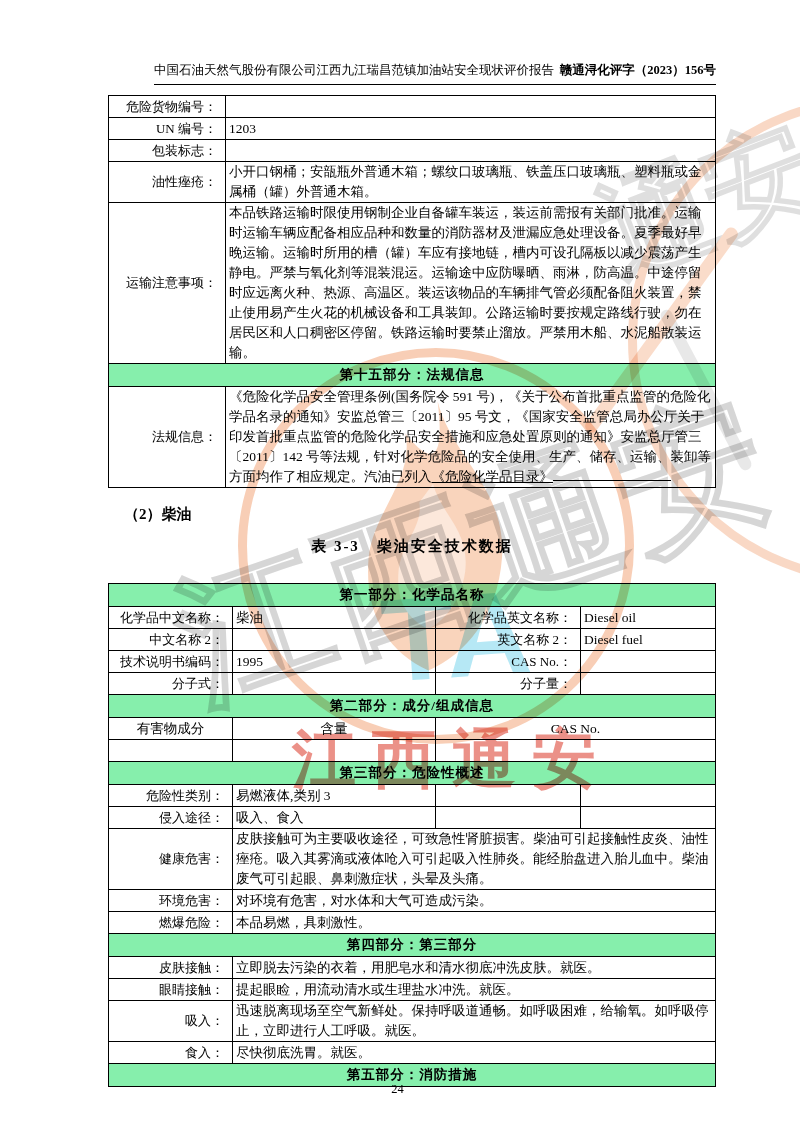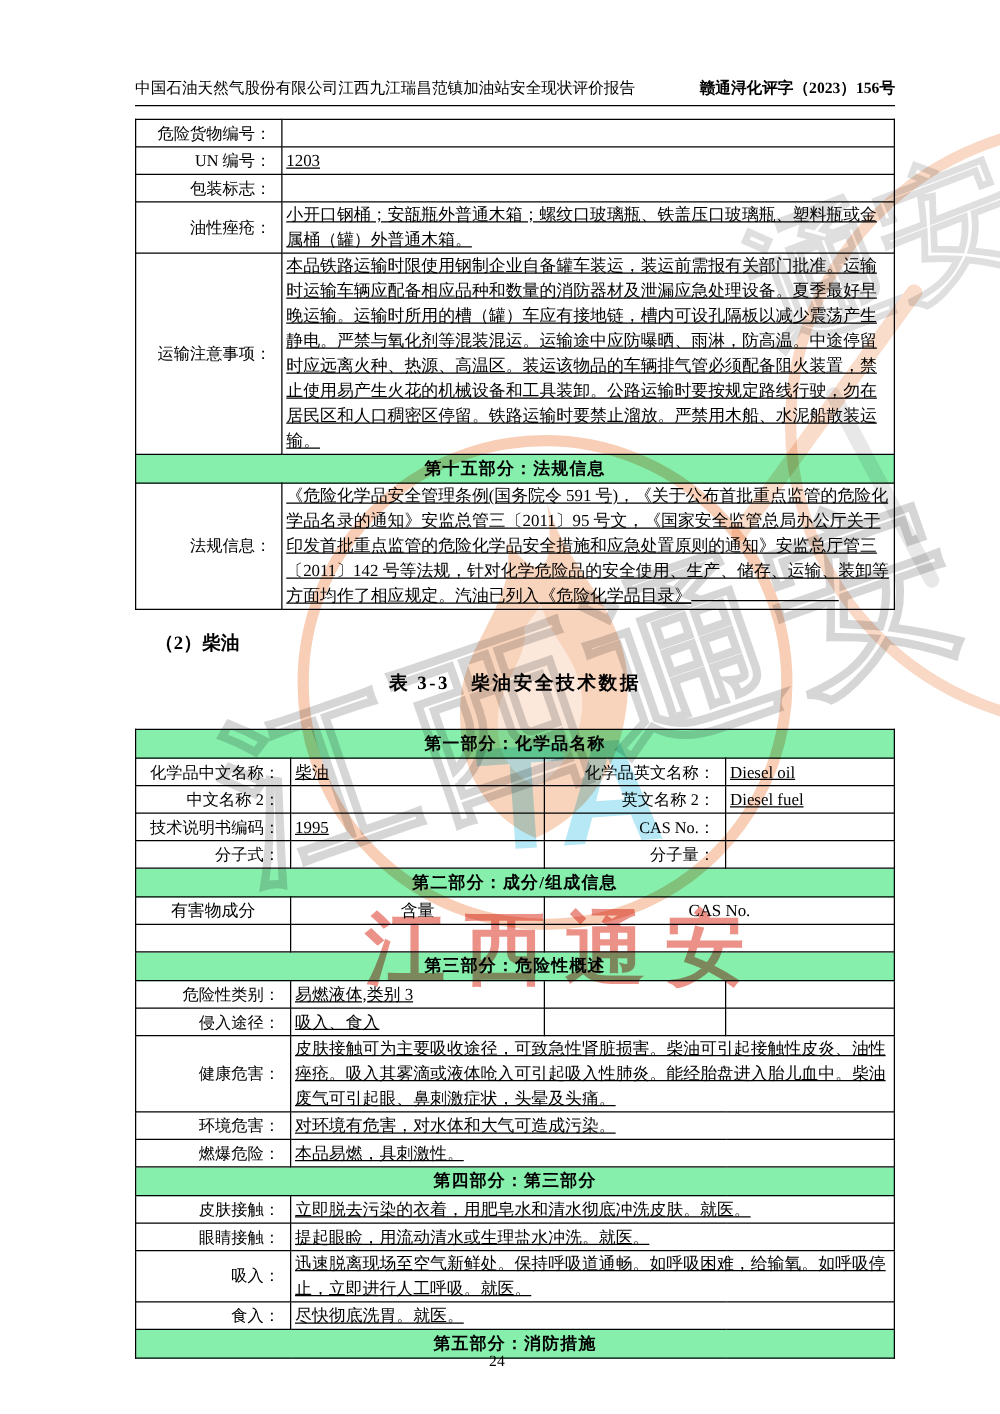--- a/index.html
+++ b/index.html
@@ -3,29 +3,29 @@
 <meta charset="utf-8">
 <style>
   html,body{margin:0;padding:0;}
   body{
     width:800px;height:1131px;background:#ffffff;position:relative;overflow:hidden;
     font-family:"Liberation Serif","DejaVu Serif",serif;color:#000;
   }
   .content{position:absolute;left:108px;top:62px;width:608px;}
   
   .doc-header{display:flex;justify-content:space-between;align-items:flex-end;
-    font-size:12.5px;padding-bottom:5px;border-bottom:1.6px solid #000;}
+    font-size:12.5px;padding-bottom:5px;border-bottom:1.6px solid #000;margin-left:46px;}
   .doc-header .right{font-weight:bold;}
   
   table{border-collapse:collapse;width:100%;font-size:13.5px;table-layout:fixed;
     border:1.6px solid #000;margin:0;}
   td{border:1px solid #000;padding:0 3px;line-height:20px;vertical-align:middle;
     word-break:break-all;}
   td.lbl{text-align:right;white-space:nowrap;padding-right:8px;font-size:13px;}
-  td.val{text-align:left;text-decoration:underline;}
+  td.val{text-align:left;}
   tr.sect td{background:#86efac;text-align:center;font-weight:bold;font-size:13.5px;
     line-height:22px;letter-spacing:1px;}
   tr{height:22px;}
   .t1{margin-top:10px;}
   .t2{margin-top:20px;}
   .comp-hd{text-align:center;}
   .ul{text-decoration:underline;}
   .ul-ext{display:inline-block;width:118px;border-bottom:1px solid #000;height:12px;}
   
   .h-diesel{margin:17px 0 0 16px;font-weight:bold;font-size:15px;}

